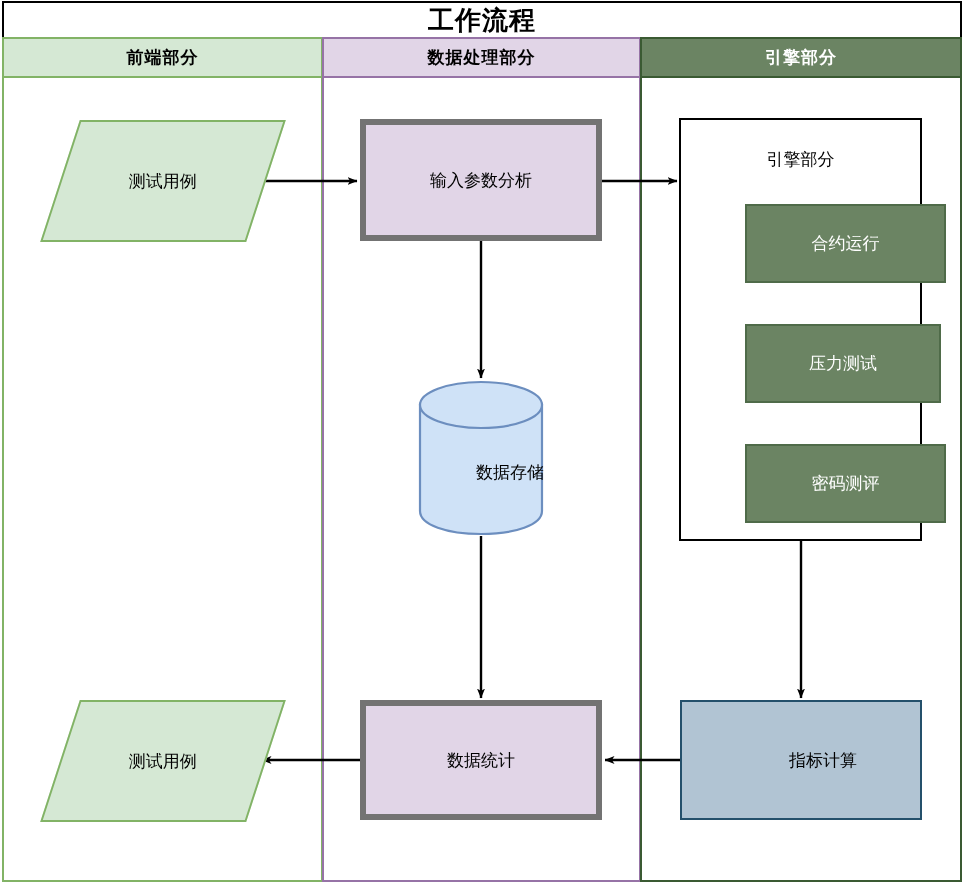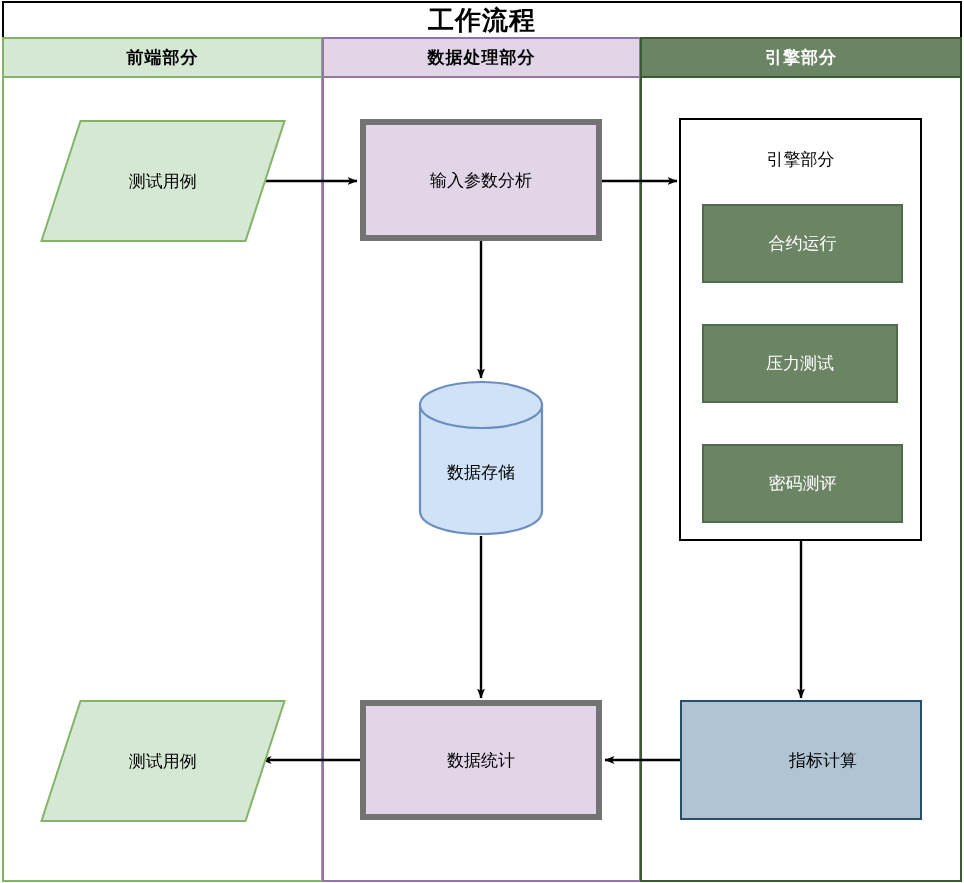--- a/index.html
+++ b/index.html
@@ -154,34 +154,35 @@
   .engine-item {
     position: absolute;
     box-sizing: border-box;
     background: #6b8463;
     border: 2px solid #4f6b49;
     display: flex;
     align-items: center;
     justify-content: center;
     font-size: 17px;
     color: #ffffff;
+    margin-left: 43px;
   }
 
   
   .cylinder {
     position: absolute;
   }
   .cylinder .cyl-label {
     position: absolute;
     left: 0;
     right: 0;
     top: 50%;
     transform: translateY(-50%);
     margin-top: 14px;
-    text-align: center;
+    text-align: right;
     font-size: 17px;
     color: #000000;
   }
 
   
   #connectors {
     position: absolute;
     left: 0;
     top: 0;
     width: 964px;

